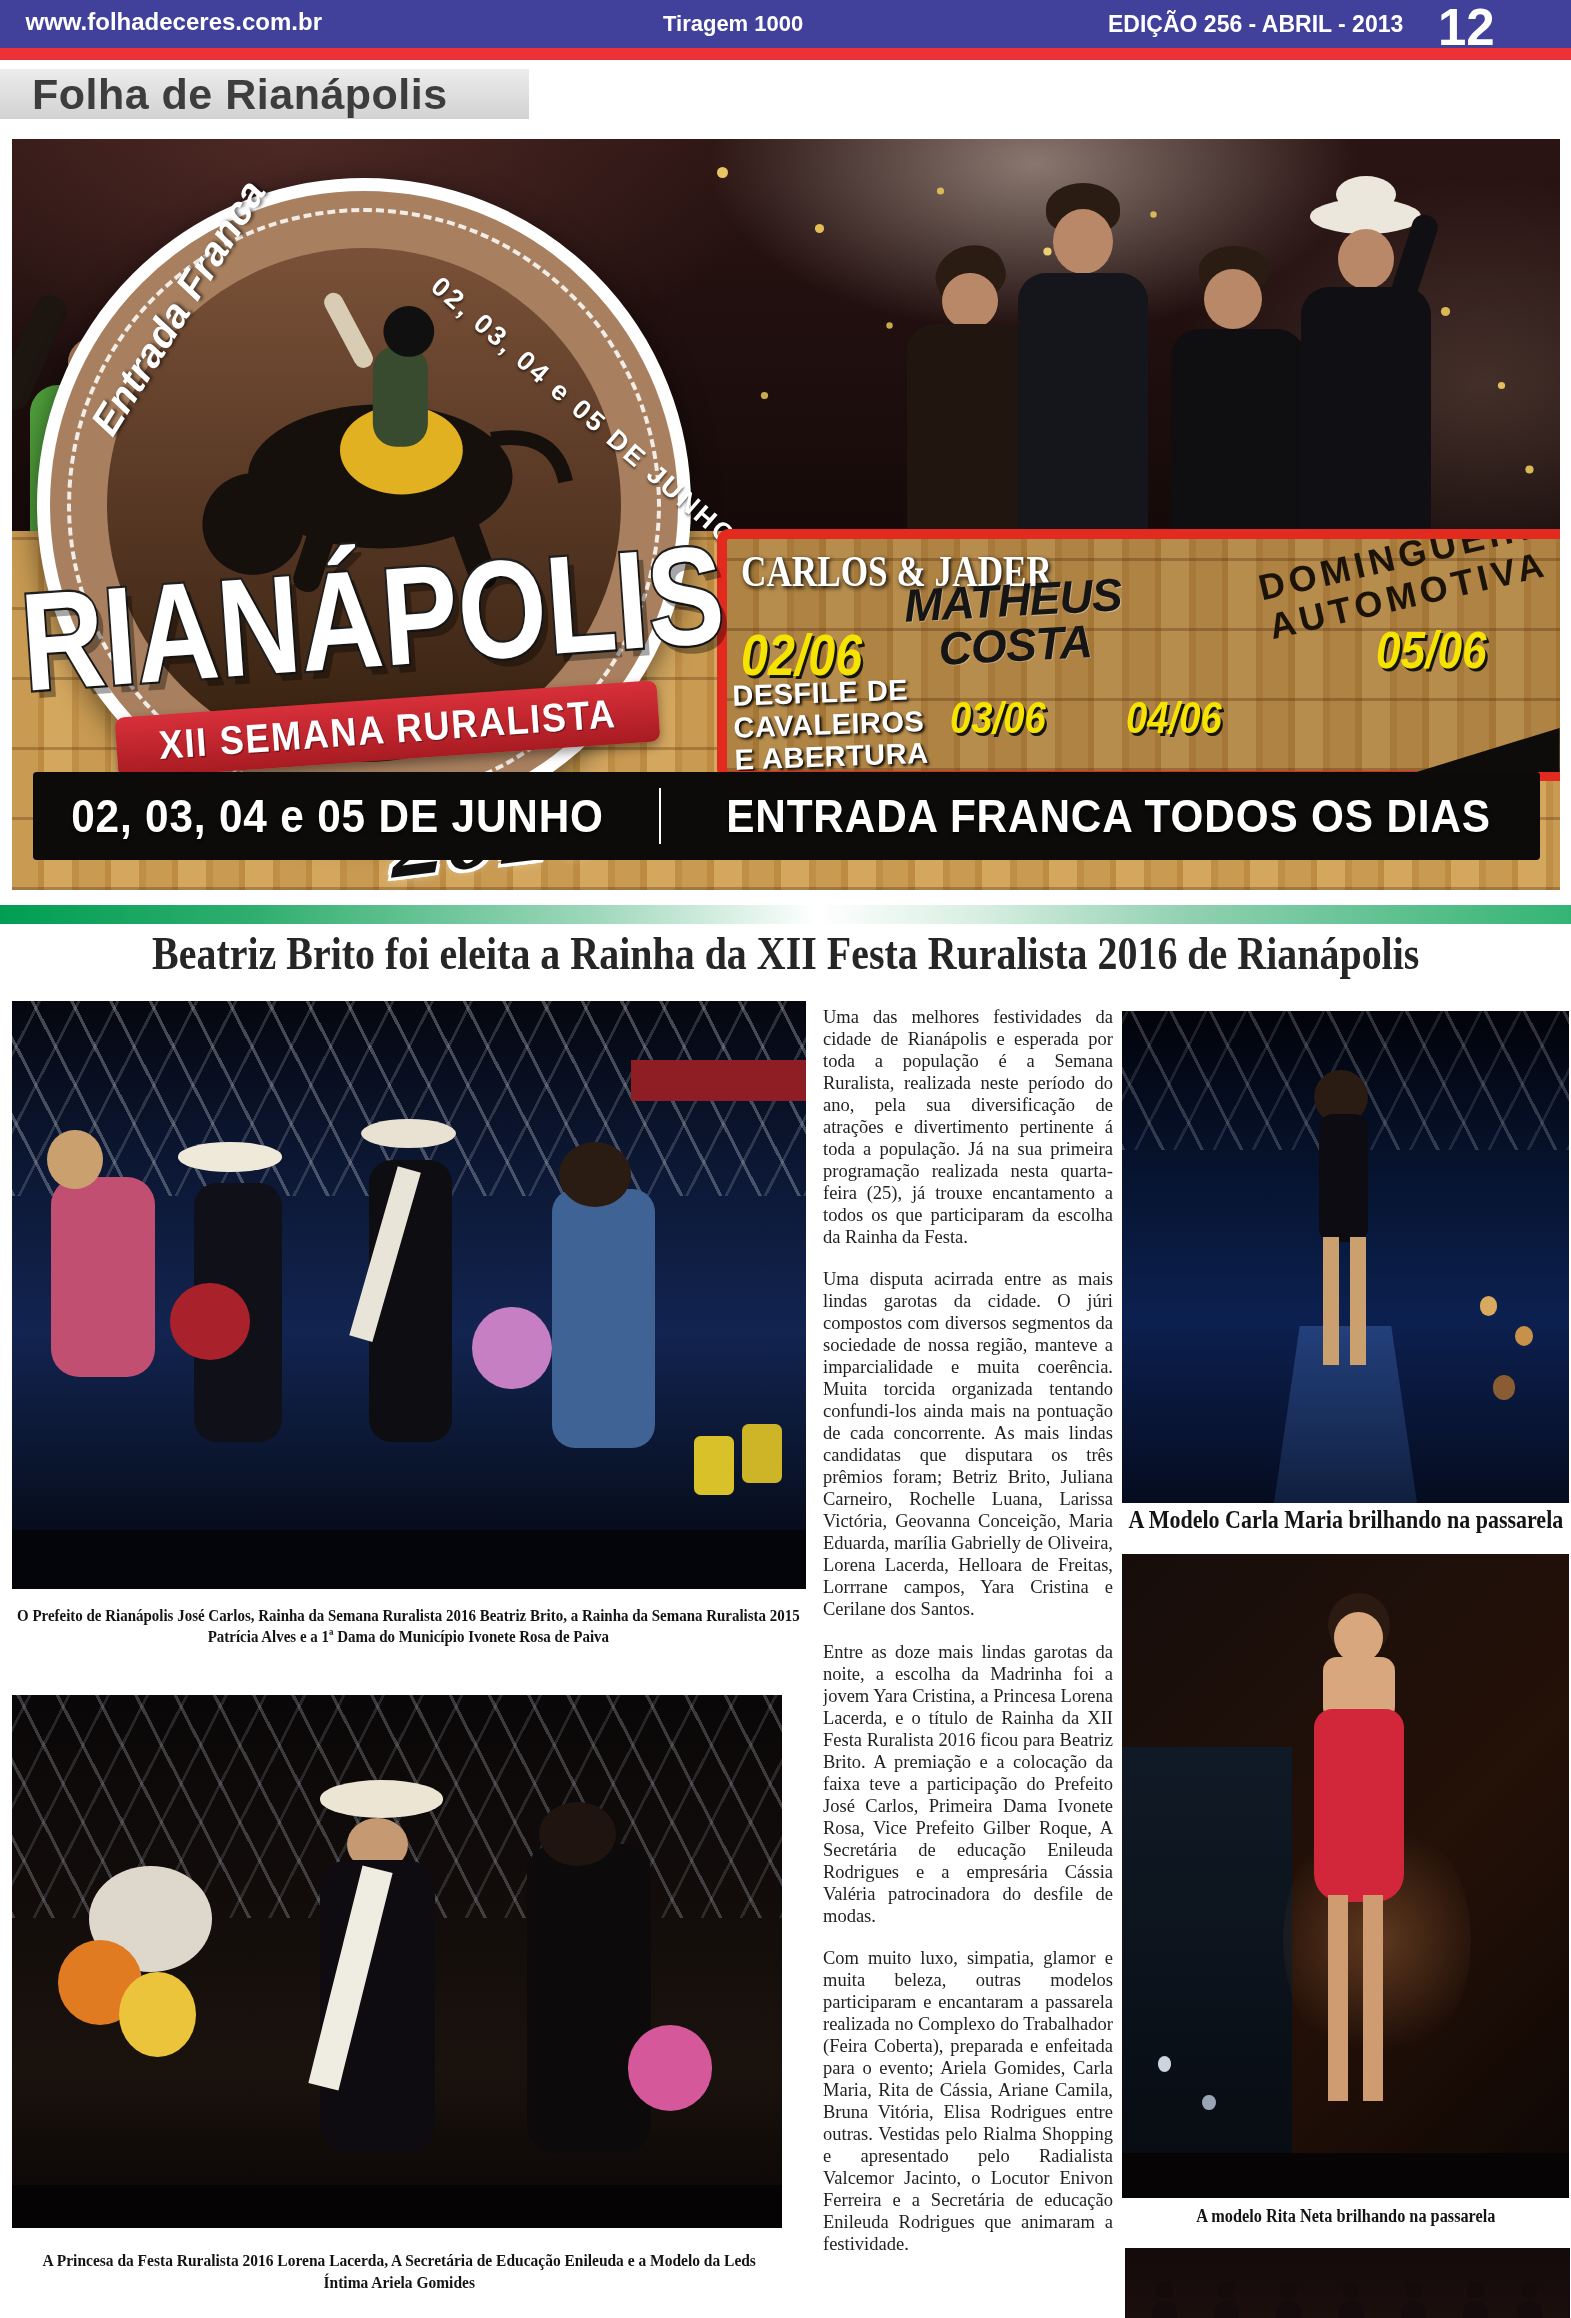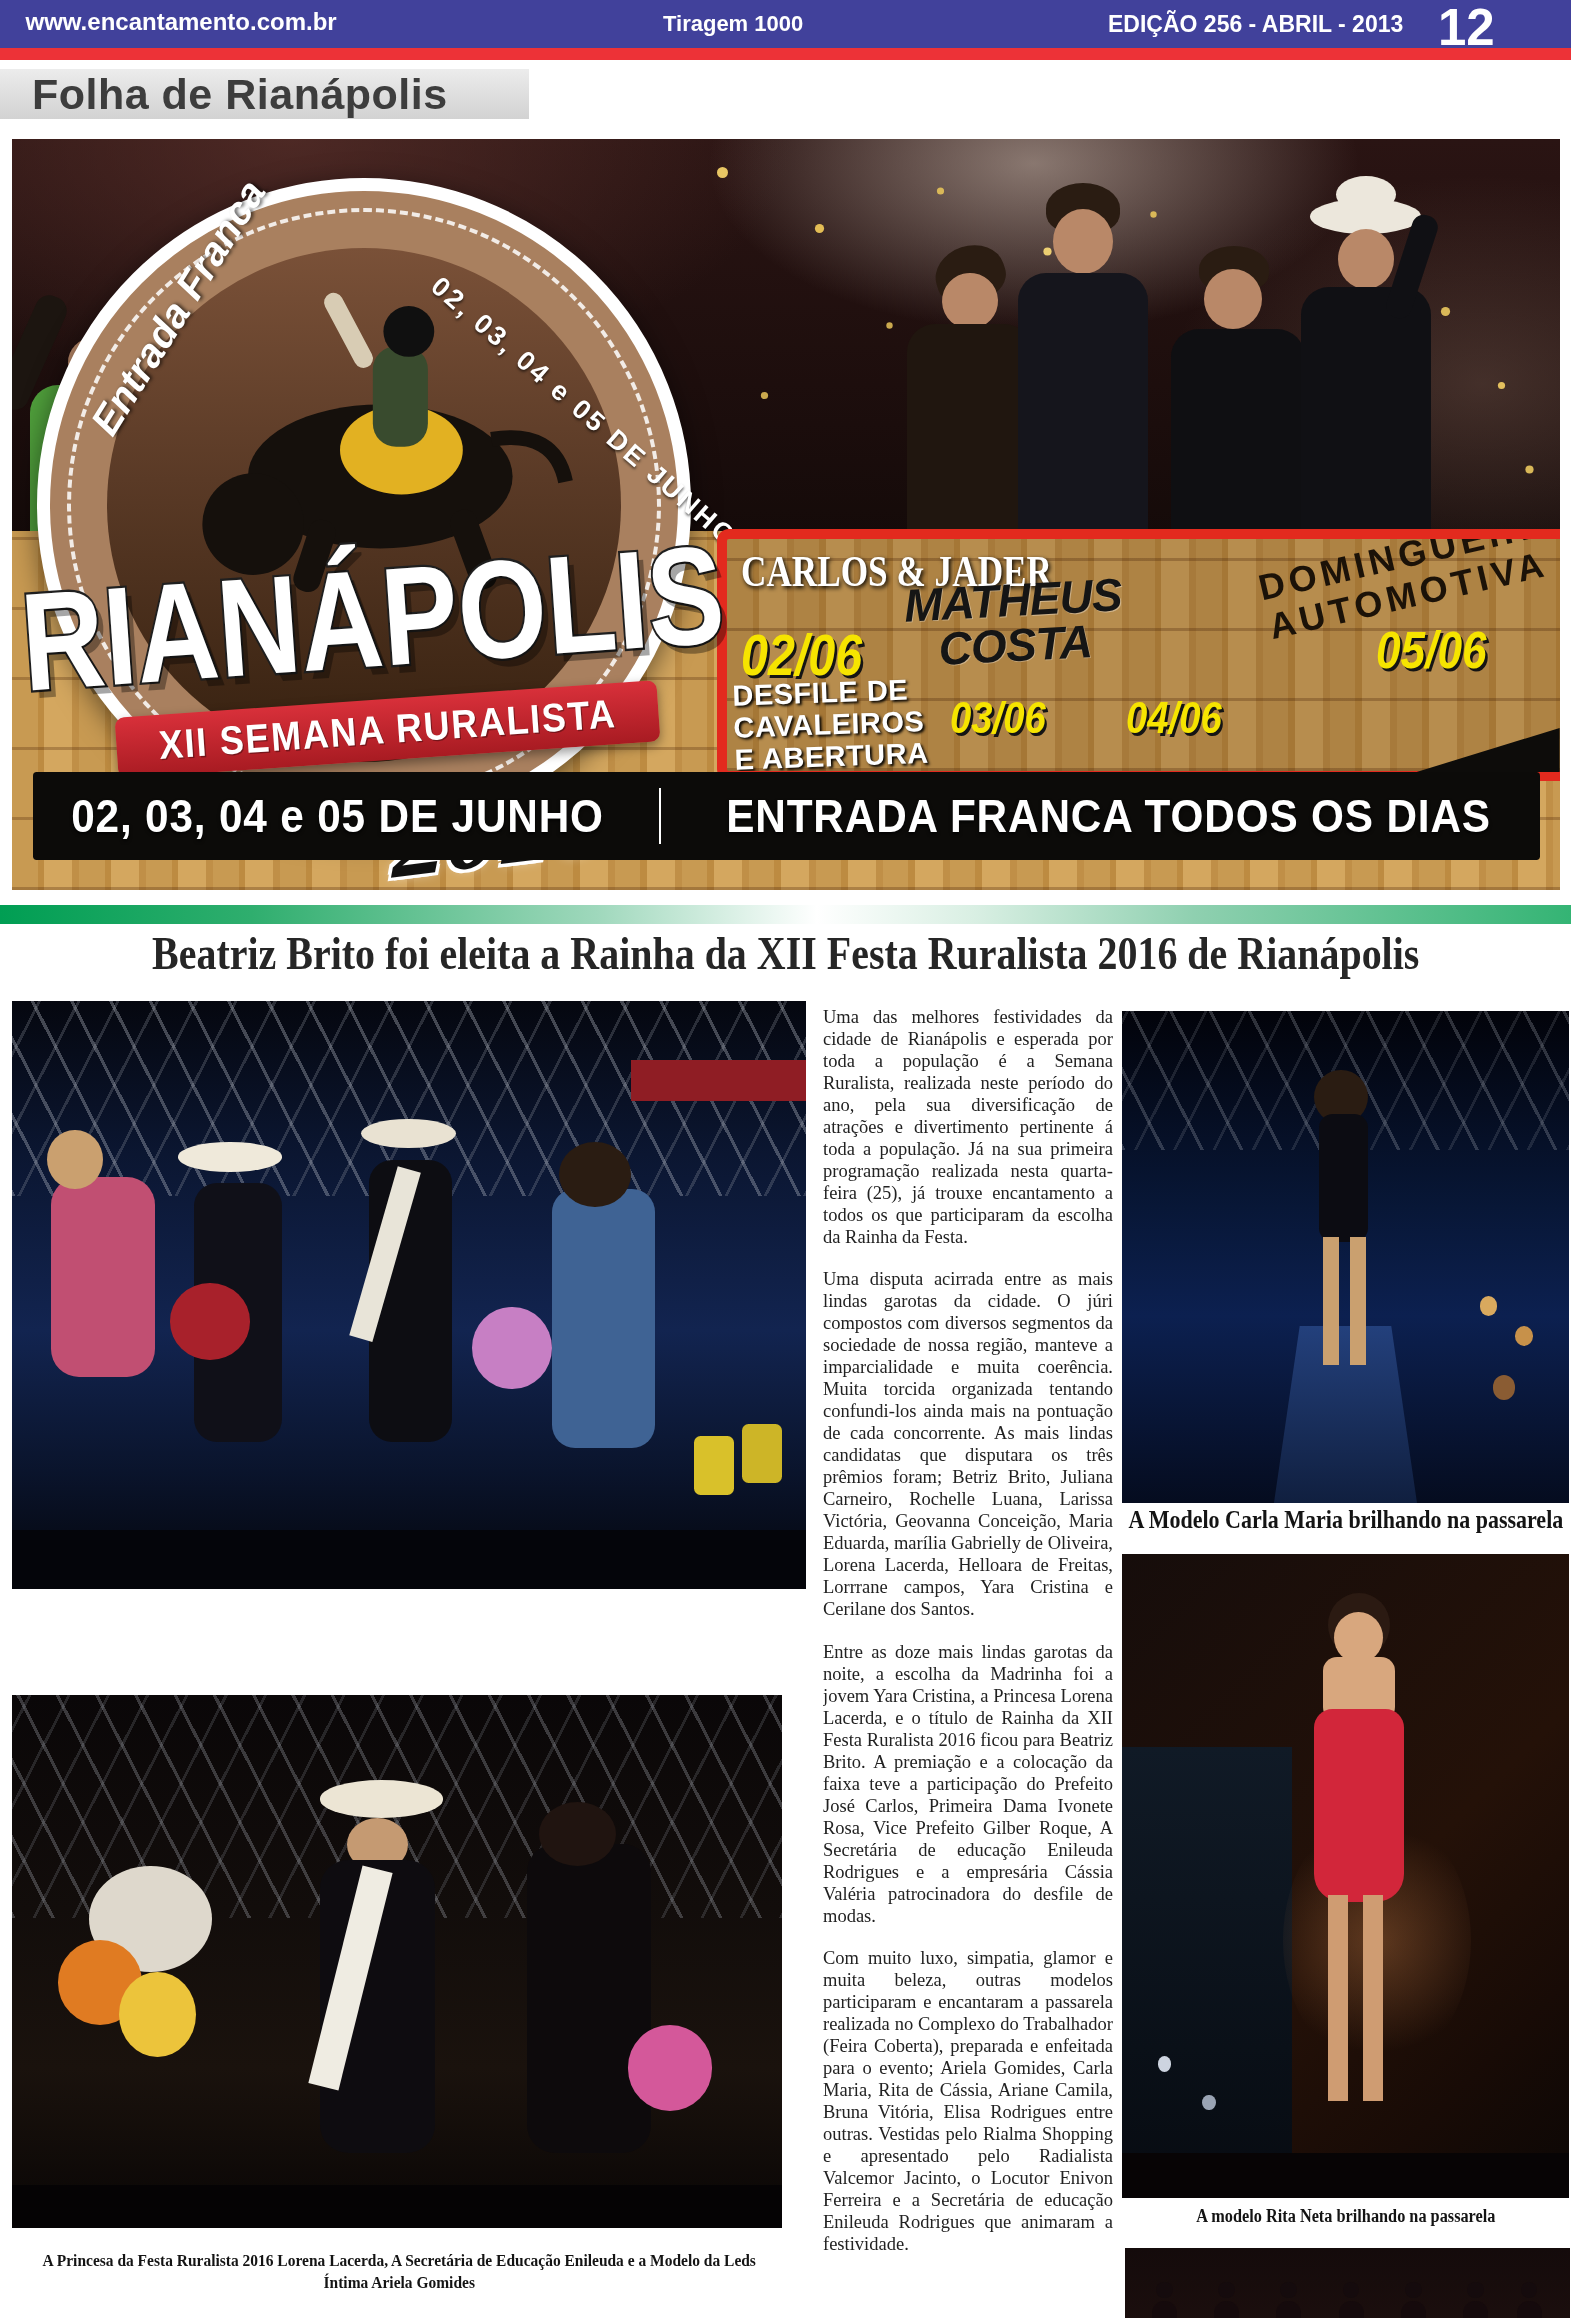--- a/index.html
+++ b/index.html
@@ -143,21 +143,21 @@
   .ph-carla{background:linear-gradient(180deg,#02030a 0%,#081737 40%,#0c2050 62%,#050c1f 100%);}
   .ph-rita{background:linear-gradient(135deg,#160d0b 0%,#241108 55%,#180b06 80%,#0c0705 100%);}
   .ph-stage{background:linear-gradient(180deg,#140b0b 0%,#1d0f0e 45%,#4f0e12 58%,#6f1217 75%,#4a0c10 100%);}
 </style>
 </head>
 <body>
 
 <div class="page">
 
   <div class="hdr">
-    <div class="txt" style="left:25.5px;top:8.3px;font-size:24px;">www.encantamento.com.br</div>
+    <div class="txt" style="left:25.5px;top:8.3px;font-size:24px;">www.folhadeceres.com.br</div>
     <div class="txt" style="left:663px;top:11px;font-size:22px;">Tiragem 1000</div>
     <div class="txt" style="left:1108px;top:11px;font-size:23px;">EDIÇÃO 256 - ABRIL - 2013</div>
     <div class="txt" style="left:1438px;top:-1.9px;font-size:51px;">12</div>
   </div>
   <div class="hdr-stripe"></div>
   <div class="masthead-strip">
     <div class="masthead">Folha de Rianápolis</div>
   </div>
 
   <div class="poster">
@@ -260,20 +260,23 @@
     <div class="blob" style="left:44%;top:20%;width:12%;height:5%;background:#e9e2d2;"></div>
     <div class="rect" style="left:45%;top:27%;width:10.5%;height:48%;border-radius:23px;background:#0d0d12;"></div>
     <div class="rect" style="left:45.5%;top:28%;width:3%;height:30%;background:#e8e4d8;transform:rotate(16deg);"></div>
     <div class="rect" style="left:68%;top:32%;width:13%;height:44%;border-radius:23px;background:#3f6394;"></div>
     <div class="blob" style="left:69%;top:24%;width:9%;height:11%;background:#2a1c12;"></div>
     <div class="blob" style="left:58%;top:52%;width:10%;height:14%;background:#c77fc4;"></div>
     <div class="rect" style="left:86%;top:74%;width:5%;height:10%;background:#d9c12a;border-radius:6.5px;"></div>
     <div class="rect" style="left:92%;top:72%;width:5%;height:10%;background:#cdb527;border-radius:6.5px;"></div>
     <div class="rect" style="left:0;bottom:0;width:100%;height:10%;background:#04050a;"></div>
   </div>
+  <div class="cap" style="left:4.6px;top:1605px;width:807px;font-size:17px;line-height:21.3px;">
+    <span class="cx">O Prefeito de Rianápolis José Carlos, Rainha da Semana Ruralista 2016 Beatriz Brito,  a Rainha da Semana Ruralista 2015 Patrícia Alves e a 1ª Dama do Município  Ivonete Rosa de Paiva</span>
+  </div>
 
   <div class="photo ph-princesa" style="left:11.6px;top:1695px;width:770px;height:533px;">
     <div class="truss" style="height:223px;opacity:.8;"></div>
     <div class="blob" style="left:10%;top:32%;width:16%;height:20%;background:#ded8cc;"></div>
     <div class="blob" style="left:6%;top:46%;width:11%;height:16%;background:#e07b22;"></div>
     <div class="blob" style="left:14%;top:52%;width:10%;height:16%;background:#ecc43b;"></div>
     <div class="blob" style="left:40%;top:16%;width:16%;height:7%;background:#ece5d4;"></div>
     <div class="blob" style="left:43.5%;top:23%;width:8%;height:10%;background:#c59a72;"></div>
     <div class="rect" style="left:40%;top:31%;width:15%;height:55%;border-radius:28px;background:#0e0c10;"></div>
     <div class="rect" style="left:42%;top:32%;width:4%;height:42%;background:#efece2;transform:rotate(14deg);"></div>

